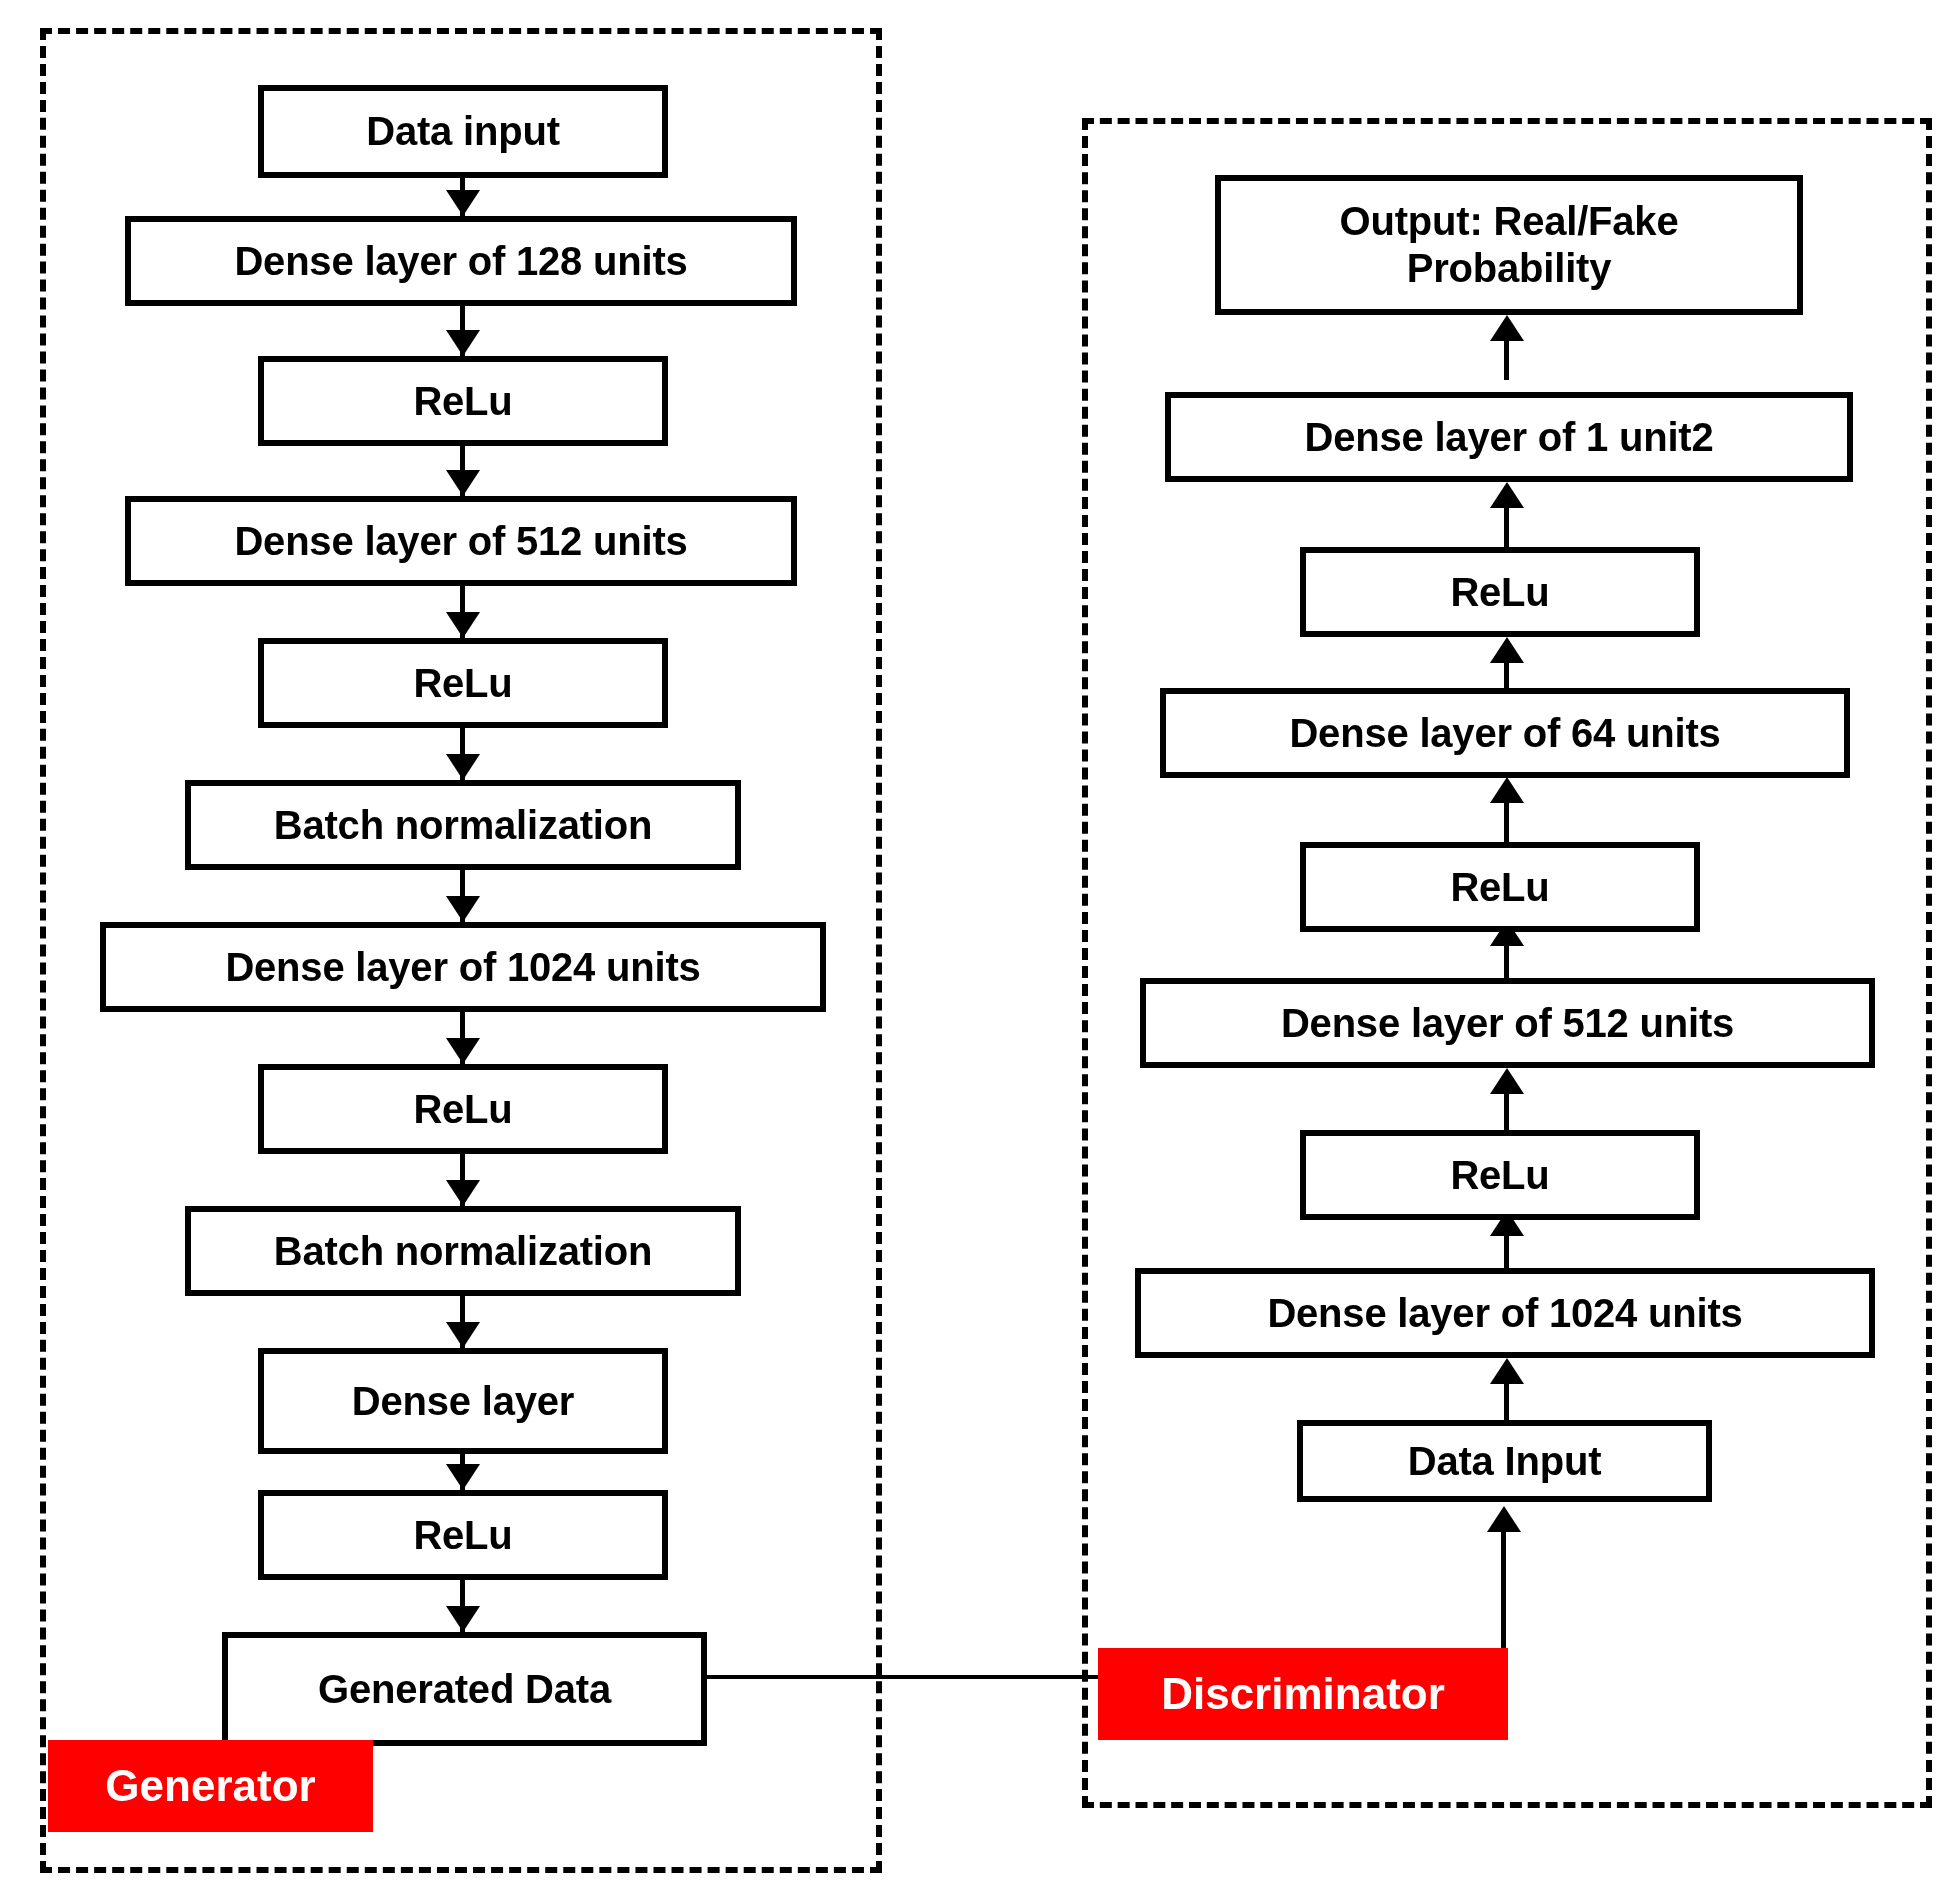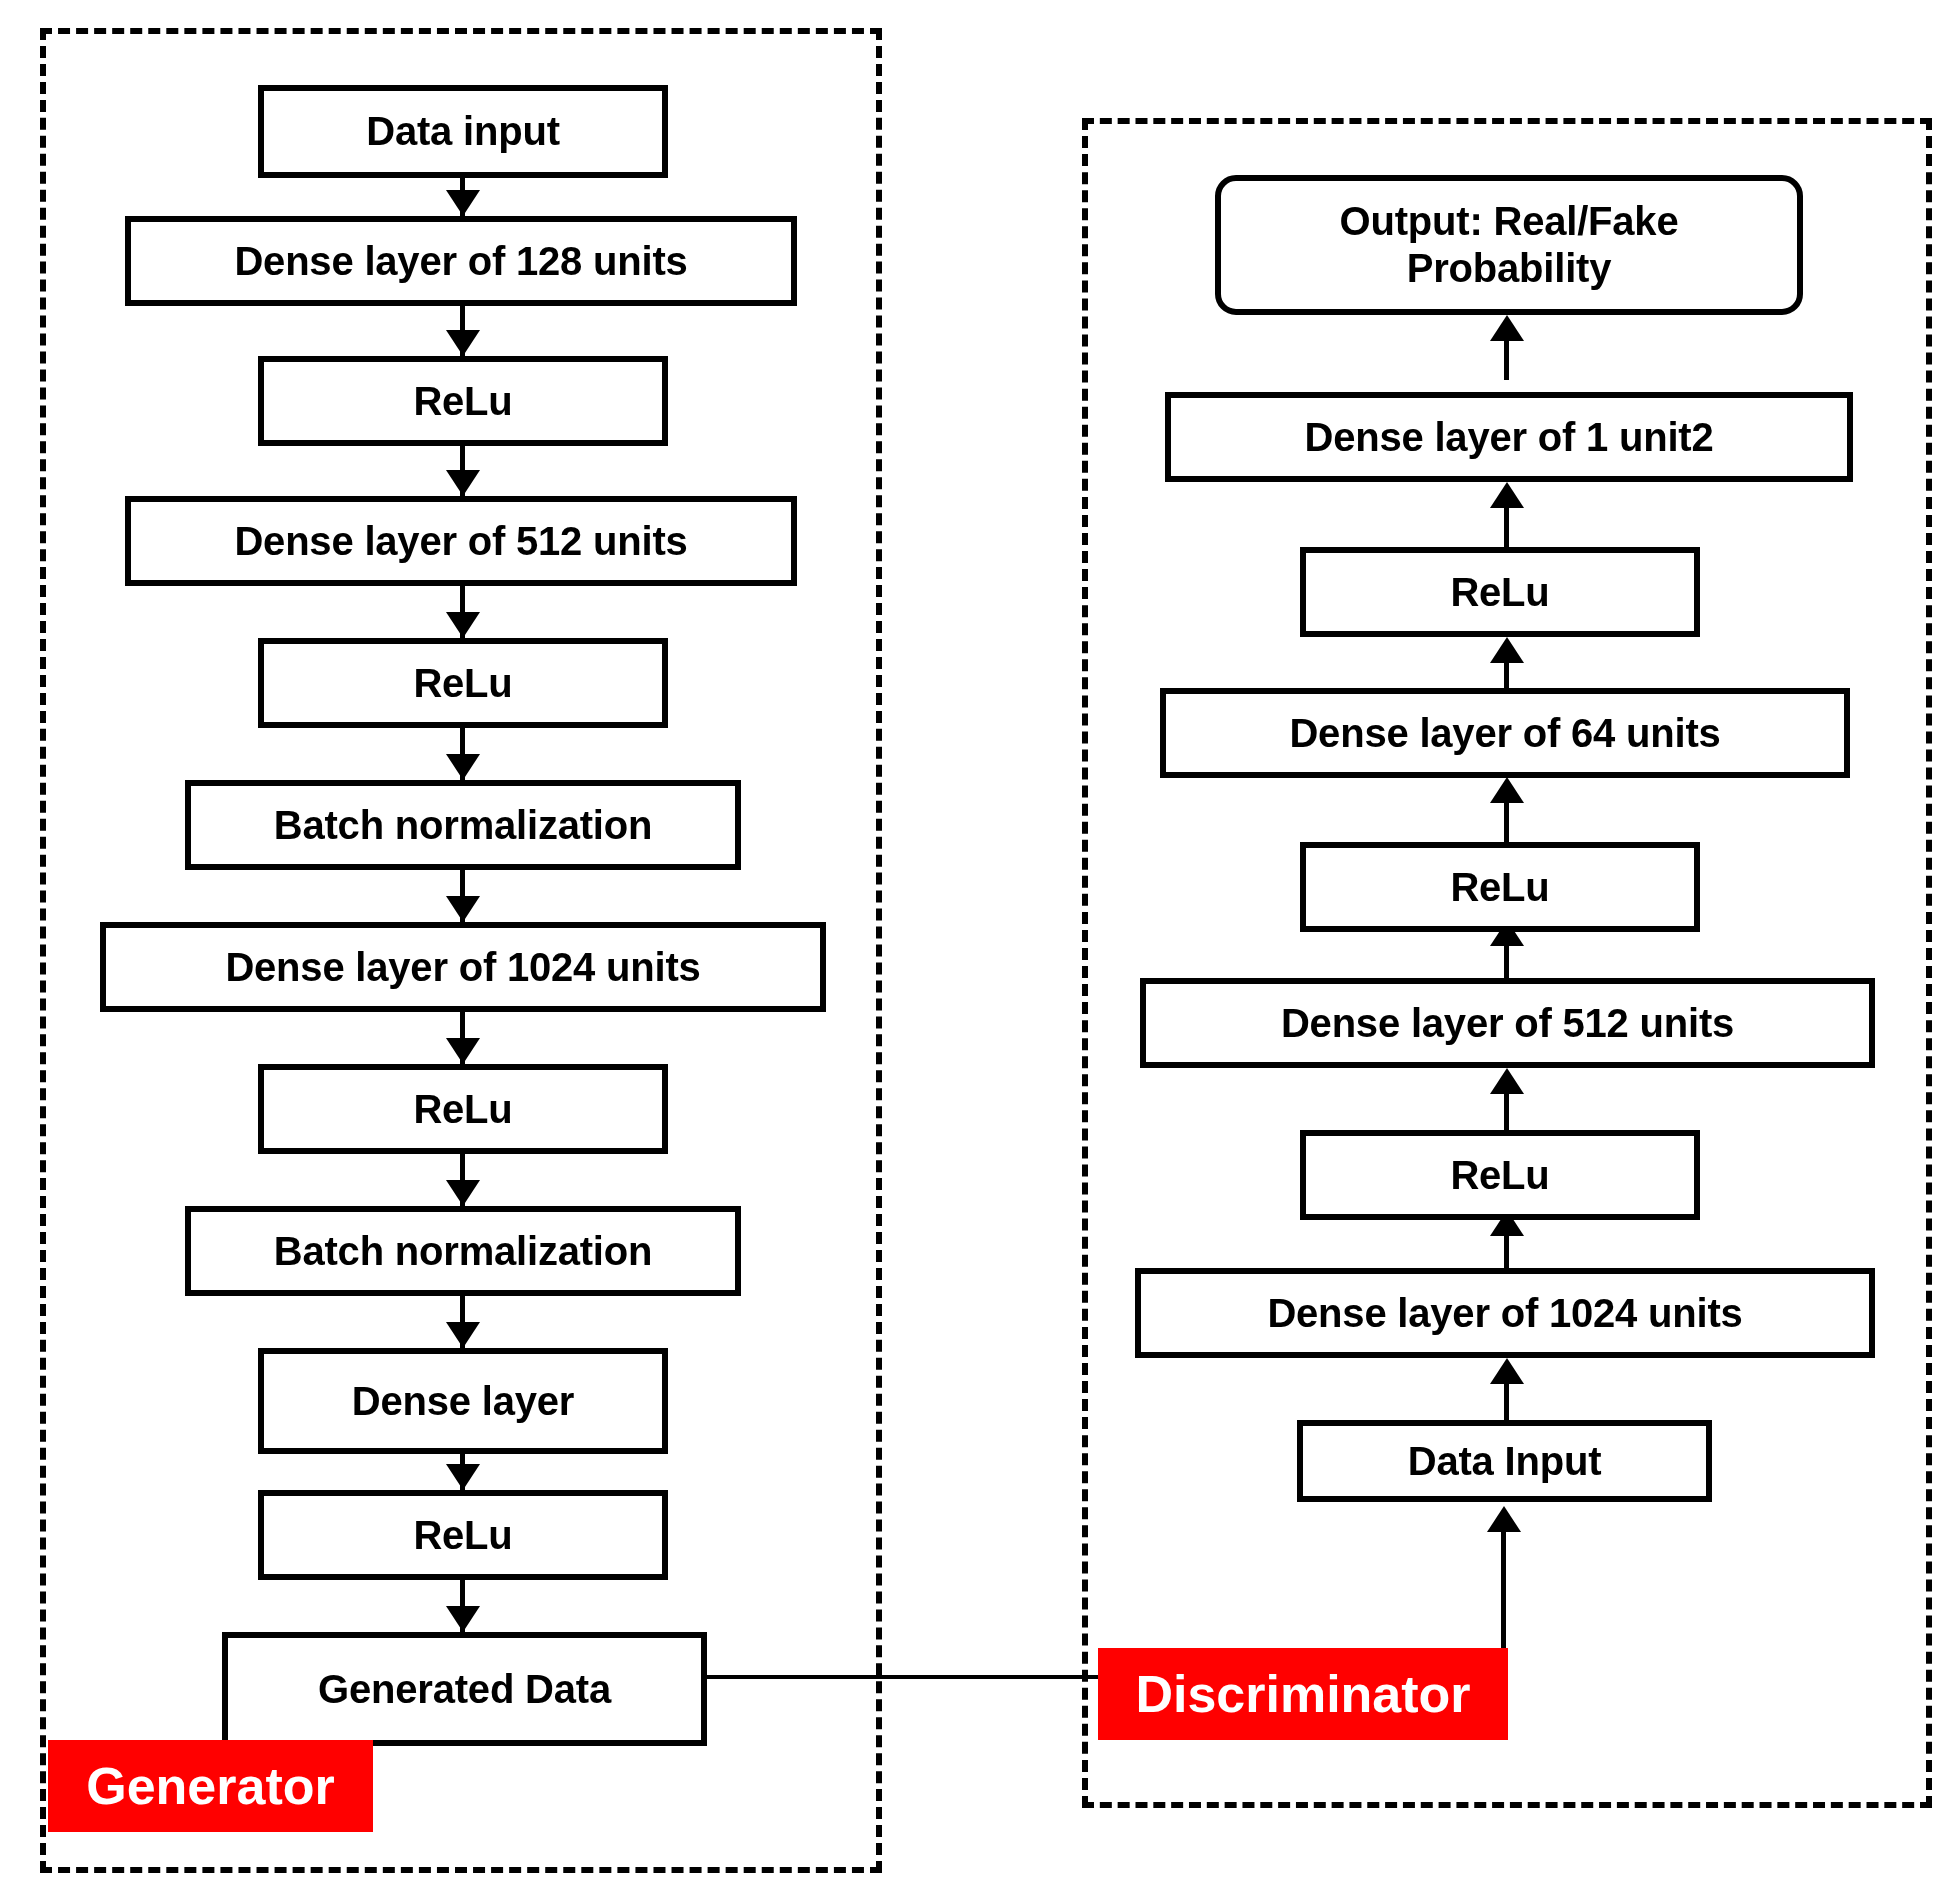--- a/index.html
+++ b/index.html
@@ -94,21 +94,21 @@
     border-bottom: 26px solid #000000;
     z-index: 3;
   }
 
   
   .role-label {
     position: absolute;
     background: #FF0000;
     color: #ffffff;
     font-weight: bold;
-    font-size: 52px;
+    font-size: 44px;
     display: flex;
     align-items: center;
     justify-content: center;
     padding: 14px 18px;
     box-sizing: border-box;
     z-index: 6;
   }
   #label-generator {
     left: 48px;
     top: 1740px;
@@ -176,21 +176,21 @@
   <div class="box" style="left:222px; top:1632px; width:485px; height:114px;">Generated Data</div>
 
   <div class="hline thin" style="left:707px; top:1675px; width:798px;"></div>
   <div class="vline" style="left:1501px; top:1527px; height:150px;"></div>
   <div class="arrow-up" style="left:1487px; top:1506px;"></div>
 
   <div class="role-label" id="label-generator">Generator</div>
 
   <div class="group" id="group-discriminator"></div>
 
-  <div class="box two-line" style="left:1215px; top:175px; width:588px; height:140px; flex-direction:column;border-radius:21px;">
+  <div class="box two-line" style="left:1215px; top:175px; width:588px; height:140px; flex-direction:column;">
     <span>Output: Real/Fake</span>
     <span>Probability</span>
   </div>
   <div class="vline" style="left:1504px; top:328px; height:52px;"></div>
   <div class="arrow-up" style="left:1490px; top:315px;"></div>
 
   <div class="box" style="left:1165px; top:392px; width:688px; height:90px;">Dense layer of 1 unit2</div>
   <div class="vline" style="left:1504px; top:495px; height:52px;"></div>
   <div class="arrow-up" style="left:1490px; top:482px;"></div>
 

